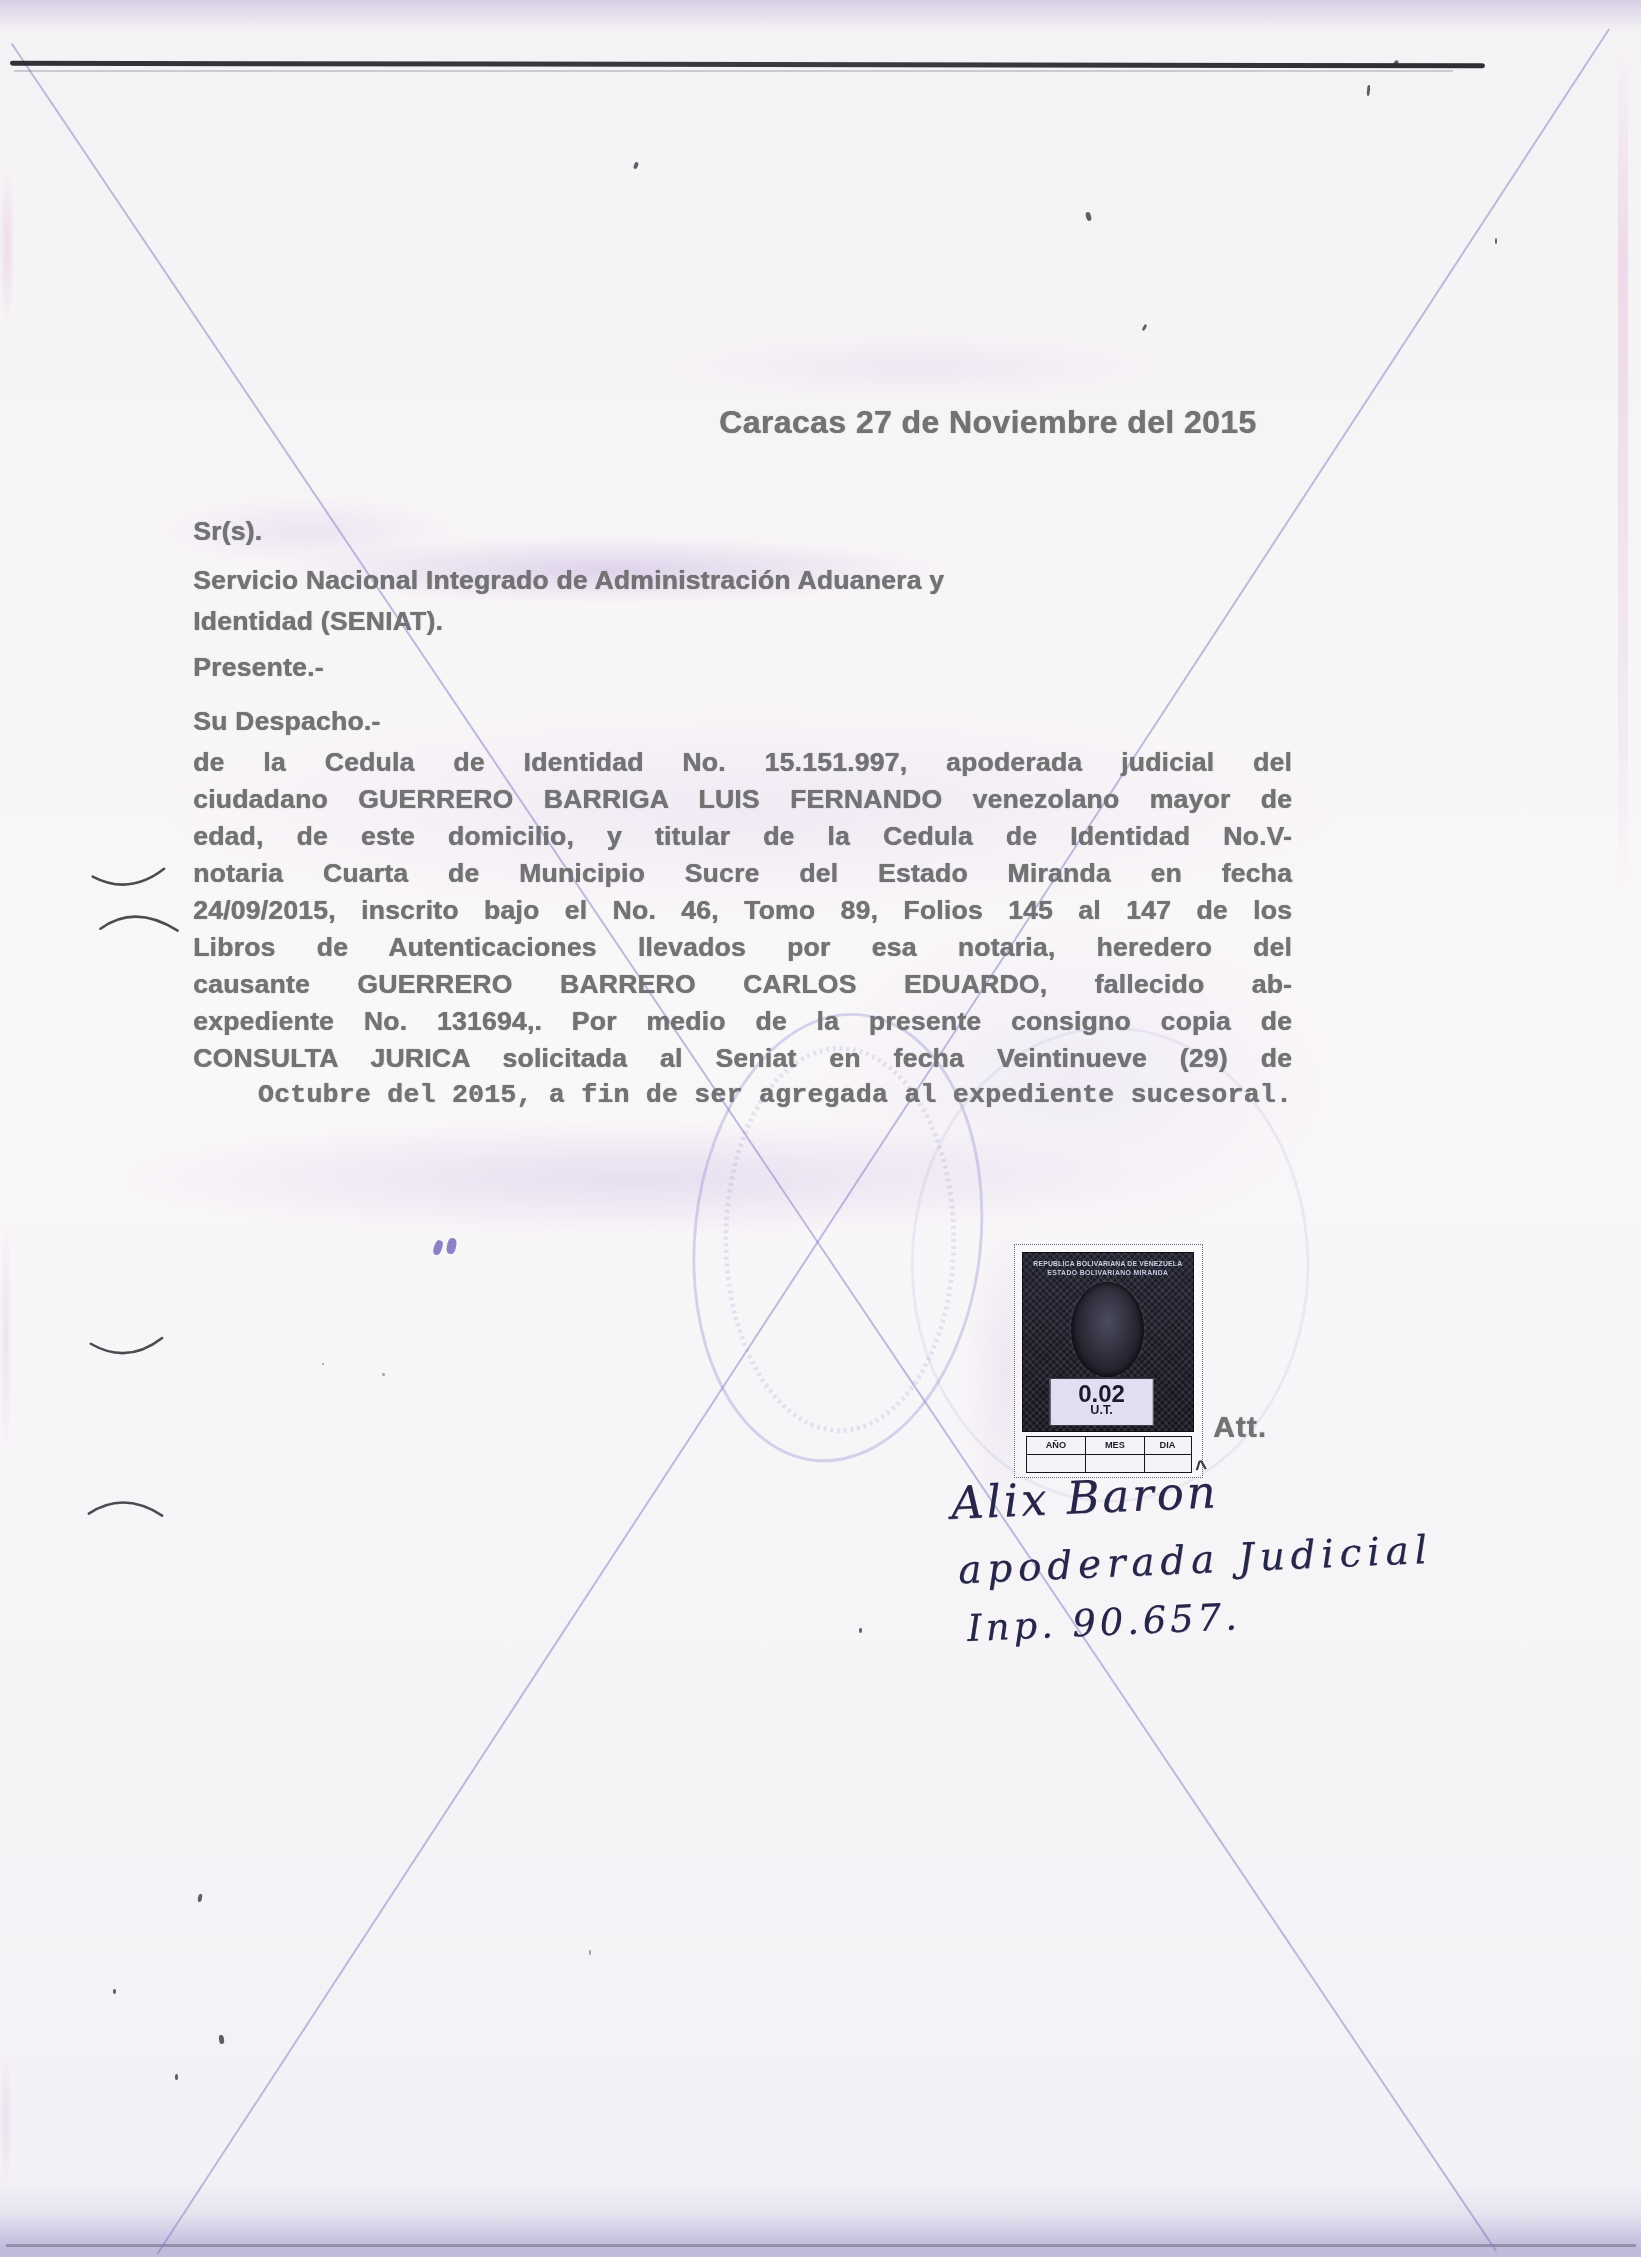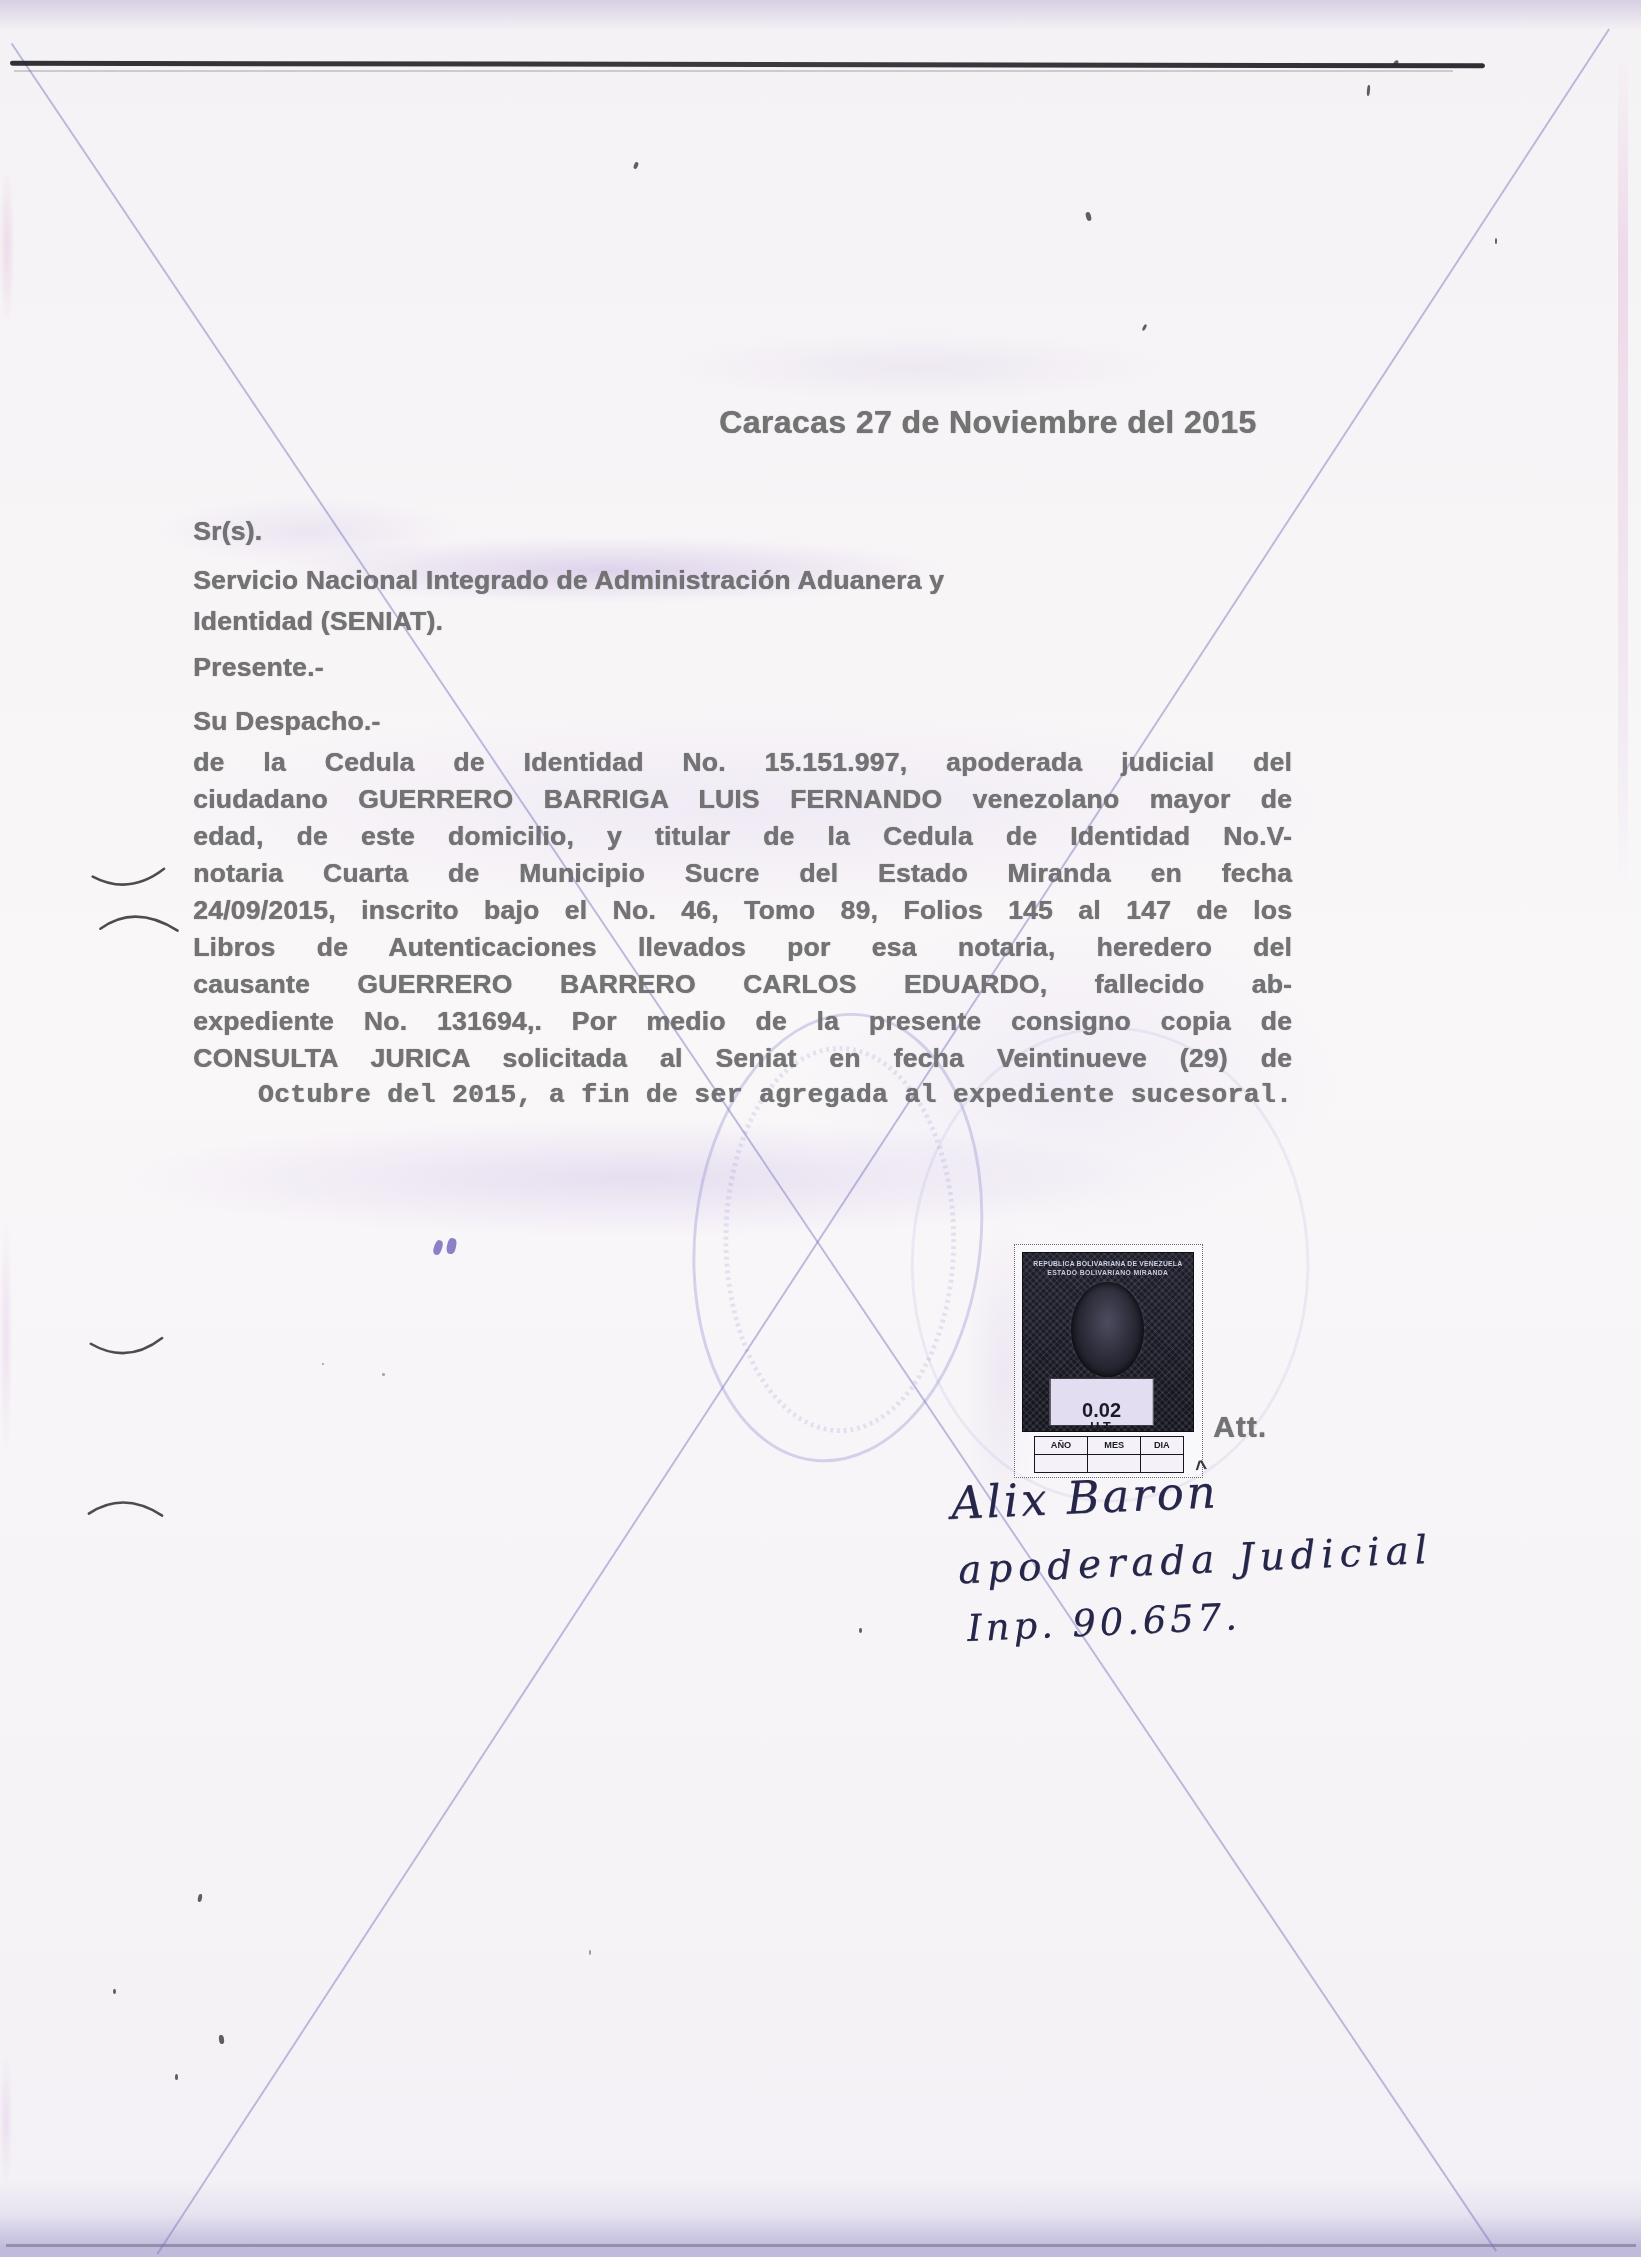--- a/index.html
+++ b/index.html
@@ -43,23 +43,23 @@
   .stamp-country{padding-top:6.8px;text-align:center;font-size:6.8px;font-weight:bold;
     color:#cdd0e4;letter-spacing:0.2px;}
   .stamp-state{padding-top:2.9px;text-align:center;font-size:6.8px;font-weight:bold;
     color:#c4c8de;letter-spacing:0.4px;}
   .stamp-portrait{width:73px;height:95px;margin:5.8px auto 0;border-radius:50%;
     background:radial-gradient(ellipse at 50% 42%,#4c4c60 0%,#31313f 40%,#1a1a24 78%);
     box-shadow:inset 0 0 7.7px #000,0 0 3.9px rgba(180,180,210,.25);}
   .stamp-value{position:absolute;left:50%;bottom:4.8px;transform:translateX(-56%);
     width:102px;height:46px;background:#e2ddf0;border:1px solid #3a3a46;
     text-align:center;color:#1b1b27;}
-  .stamp-value .v{font-size:20px;font-weight:bold;line-height:23px;margin-top:20px;}
+  .stamp-value .v{font-size:24px;font-weight:bold;line-height:23px;margin-top:3px;}
   .stamp-value .u{font-size:12.6px;font-weight:bold;line-height:13.5px;margin-top:-1px;}
-  .stamp-table{width:150px;margin:3.9px auto 0;border-collapse:collapse;background:#f4f2f8;}
+  .stamp-table{width:166px;margin:3.9px auto 0;border-collapse:collapse;background:#f4f2f8;}
   .stamp-table th,.stamp-table td{border:1.9px solid #16161c;padding:0;}
   .stamp-table th{font-size:9.2px;font-weight:bold;color:#1c1c24;height:17.4px;}
   .stamp-table td{height:17.4px;}
   
   .att{left:1213px;top:1410px;font-size:30px;letter-spacing:1px;}
   .sig{font-family:"DejaVu Serif",serif;font-style:italic;color:#26264a;
     transform:rotate(-2.5deg);white-space:nowrap;
     text-shadow:0.4px 0.4px 0.6px rgba(30,30,70,.5);}
   .sig-name{left:951px;top:1471px;font-size:45px;letter-spacing:2.9px;}
   .sig-role{left:958px;top:1537px;font-size:39px;letter-spacing:5.8px;}

